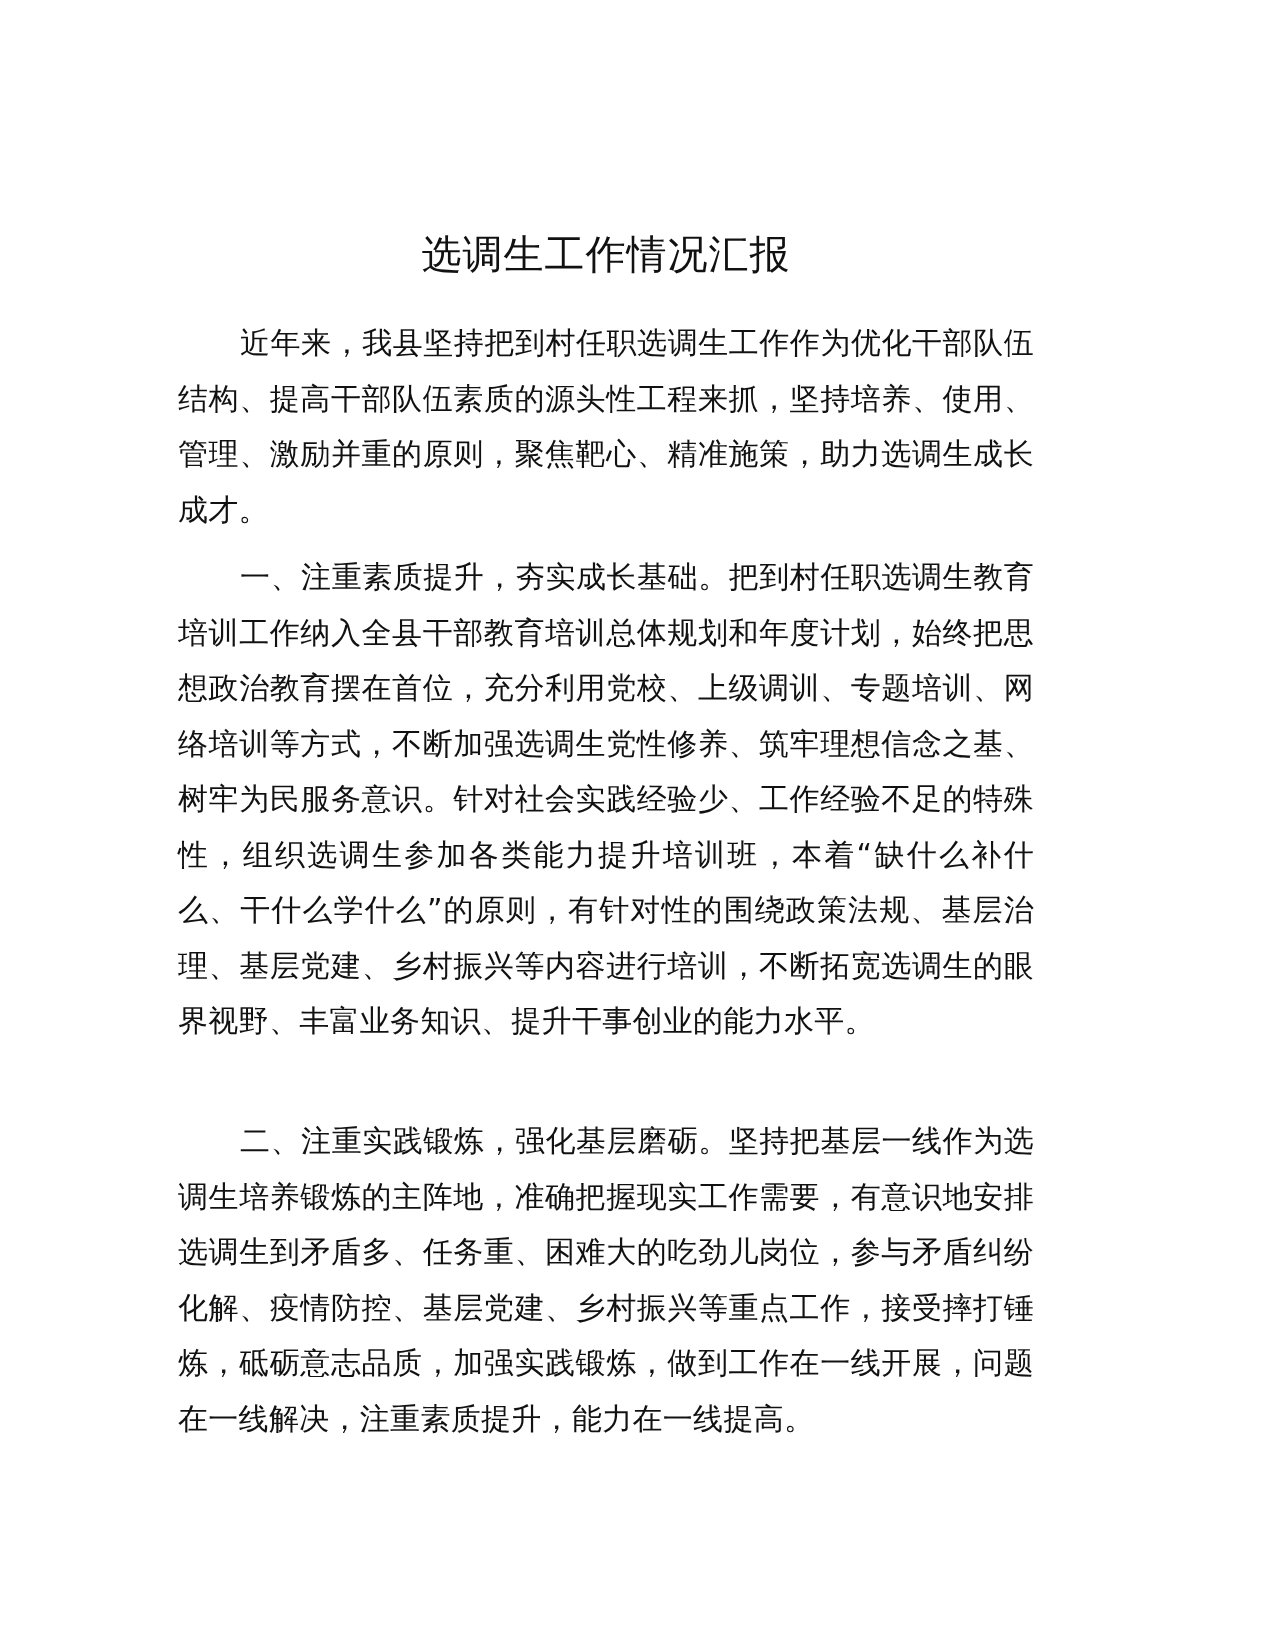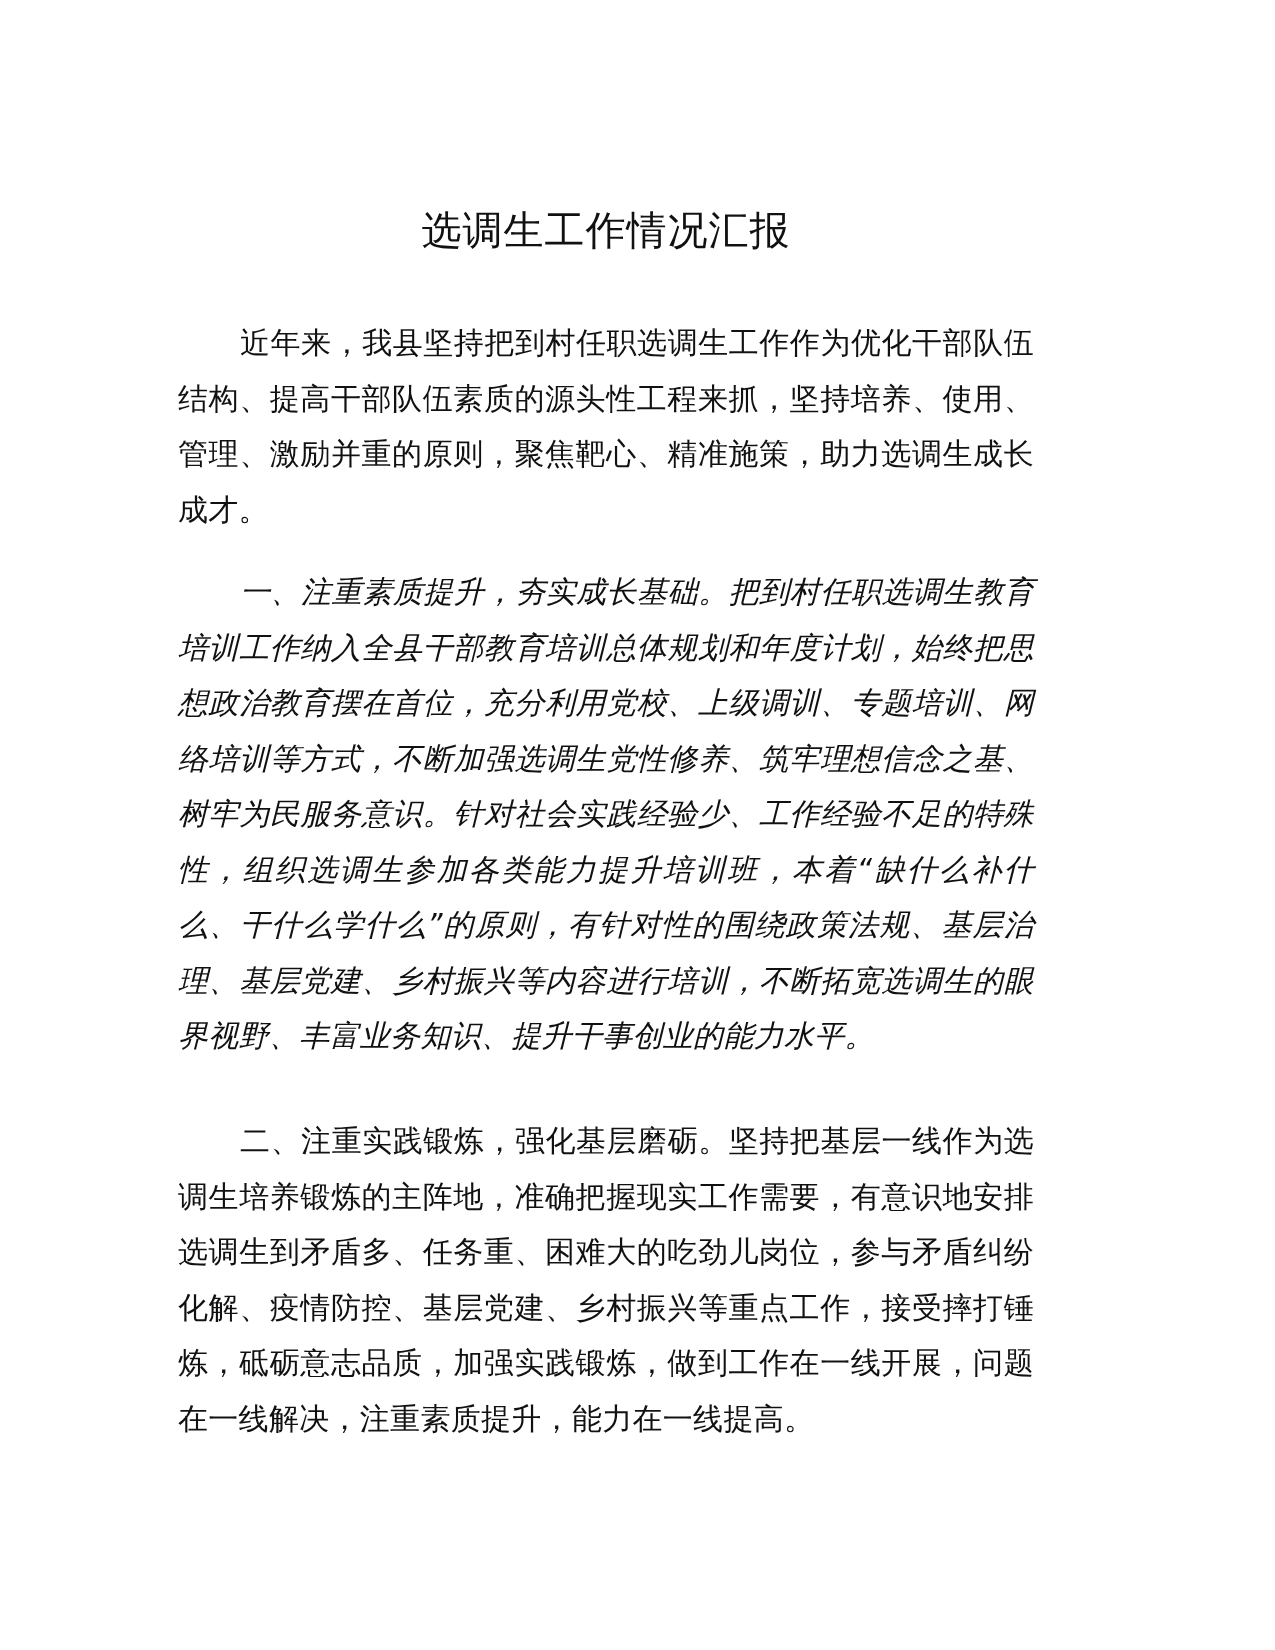--- a/index.html
+++ b/index.html
@@ -1,24 +1,24 @@
 <!DOCTYPE html>
 <html><head>
 <meta charset="utf-8">
 <style>
   html, body { margin: 0; padding: 0; background: #ffffff; }
   body { width: 1275px; height: 1650px; position: relative; overflow: hidden;
          font-family: "DejaVu Sans", sans-serif; color: #111111; }
   .page { position: absolute; left: 178px; top: 0; width: 856px; }
-  .title { position: absolute; top: 204px; left: 0; width: 856px; text-align: center;
+  .title { position: absolute; top: 228px; left: 0; width: 856px; text-align: center;
            font-size: 40px; line-height: 52px; letter-spacing: 1px; }
   .para { position: absolute; left: 0; width: 856px; font-size: 30px; line-height: 55.5px;
           text-align: justify; text-indent: 62px; letter-spacing: 0.3px; }
   .p1 { top: 285px; }
-  .p2 { top: 534px; font-style: italic; }
+  .p2 { top: 519px; }
   .p3 { top: 1083px; }
 </style>
 </head>
 <body>
 
 <div class="page">
   <div class="title">选调生工作情况汇报</div>
   <p class="para p1">近年来，我县坚持把到村任职选调生工作作为优化干部队伍结构、提高干部队伍素质的源头性工程来抓，坚持培养、使用、管理、激励并重的原则，聚焦靶心、精准施策，助力选调生成长成才。</p>
   <p class="para p2">一、注重素质提升，夯实成长基础。把到村任职选调生教育培训工作纳入全县干部教育培训总体规划和年度计划，始终把思想政治教育摆在首位，充分利用党校、上级调训、专题培训、网络培训等方式，不断加强选调生党性修养、筑牢理想信念之基、树牢为民服务意识。针对社会实践经验少、工作经验不足的特殊性，组织选调生参加各类能力提升培训班，本着“缺什么补什么、干什么学什么”的原则，有针对性的围绕政策法规、基层治理、基层党建、乡村振兴等内容进行培训，不断拓宽选调生的眼界视野、丰富业务知识、提升干事创业的能力水平。</p>
   <p class="para p3">二、注重实践锻炼，强化基层磨砺。坚持把基层一线作为选调生培养锻炼的主阵地，准确把握现实工作需要，有意识地安排选调生到矛盾多、任务重、困难大的吃劲儿岗位，参与矛盾纠纷化解、疫情防控、基层党建、乡村振兴等重点工作，接受摔打锤炼，砥砺意志品质，加强实践锻炼，做到工作在一线开展，问题在一线解决，注重素质提升，能力在一线提高。</p>

